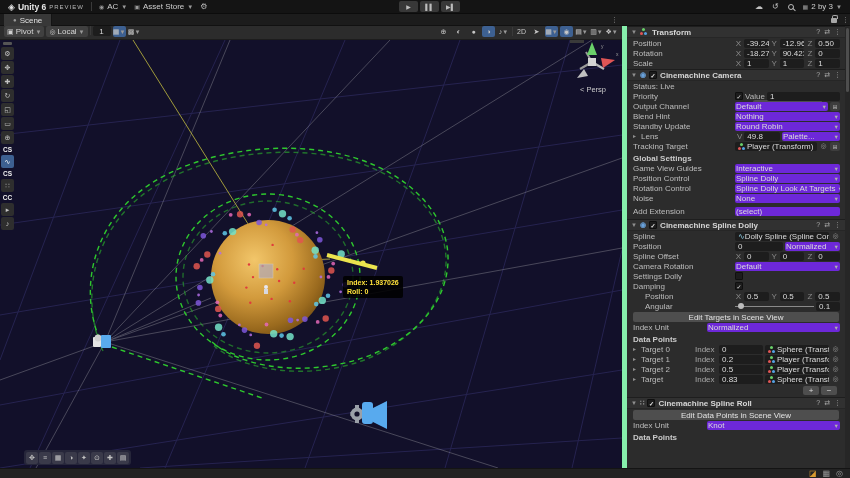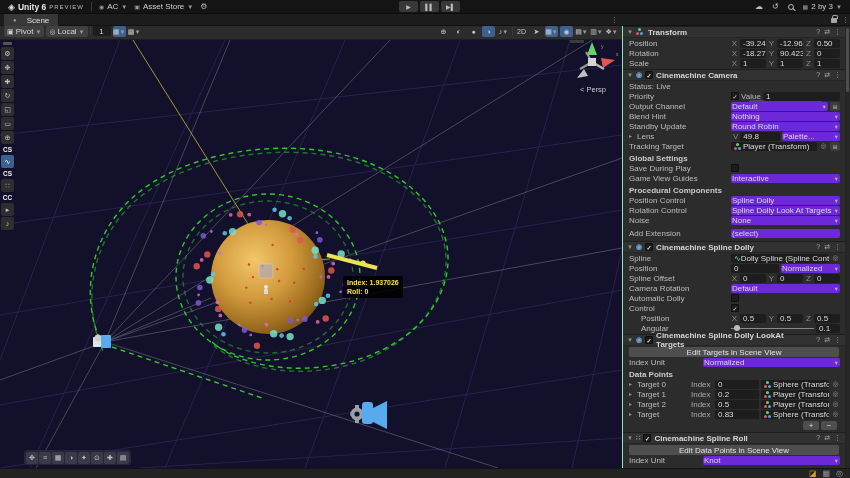--- a/index.html
+++ b/index.html
@@ -16,21 +16,21 @@
   .vsep{width:1px;height:9px;background:#3a3a3a}
   .car{font-size:6px;color:#9a9a9a}
   .play{position:absolute;left:399px;top:1px;display:flex;gap:2px}
   .pbtn{width:19px;height:11px;background:#383838;border-radius:2px;display:flex;align-items:center;justify-content:center;color:#bdbdbd;font-size:6px}
   .tr{margin-left:auto;display:flex;align-items:center;gap:9px;color:#c0c0c0}
   .sicon{width:6px;height:6px;border:1px solid #b8b8b8;border-radius:50%;position:relative;display:inline-block}
   .sicon::after{content:"";position:absolute;width:4px;height:1px;background:#b8b8b8;transform:rotate(45deg);right:-3px;bottom:-1px}
 
   
   .tabstrip{left:0;top:14px;width:850px;height:12px;background:#1c1c1c;display:flex;border-bottom:1px solid #111}
-  .tab{height:12px;background:#383838;display:flex;align-items:center;gap:10px;padding:0 9px;color:#e0e0e0;font-size:8px;border-right:1px solid #141414}
+  .tab{height:12px;background:#383838;display:flex;align-items:center;gap:3px;padding:0 9px;color:#e0e0e0;font-size:8px;border-right:1px solid #141414}
   .tabicon{font-size:6px;color:#9a9a9a}
   .kebab{color:#9a9a9a;font-size:7px}
 
   
   .stoolbar{left:0;top:26px;width:622px;height:14px;background:#2c2c2c;border-bottom:1px solid #1d1d1d;display:flex;align-items:flex-start;gap:2px;padding:0 4px}
   .tbtn{height:11px;background:#404040;border-radius:2px;display:flex;align-items:center;gap:2px;padding:0 3px;color:#d6d6d6}
   .tico{font-size:7px;color:#cfcfcf}
   .ticon-only{height:11px;min-width:13px;border-radius:2px;display:flex;align-items:center;justify-content:center;color:#c6c6c6;font-size:7px}
   .sel{background:#3d6091}
   .numfld{width:18px;height:10px;background:#1d1d1d;border-radius:2px;display:flex;align-items:center;justify-content:center;color:#d8d8d8}
@@ -41,21 +41,21 @@
   .persp{position:absolute;left:570px;top:45px;width:46px;text-align:center;color:#cbcbcb;font-size:7.5px}
   .tools{position:absolute;left:1px;top:2px;width:13px;display:flex;flex-direction:column;gap:1px;align-items:center}
   .thandle{width:9px;height:3px;background:#555;border-radius:1px;margin-bottom:1px}
   .tool{width:13px;height:13px;background:#2e2e2e;border-radius:2px;display:flex;align-items:center;justify-content:center;color:#c2c2c2;font-size:7px}
   .tool.sel{background:#3d6091;color:#fff}
   .tlab{color:#f0f0f0;font-weight:bold;font-size:6.5px;height:9px;display:flex;align-items:center}
   .botbar{position:absolute;left:24px;top:410px;height:15px;background:#26263a;border-radius:3px;display:flex;align-items:center;gap:1px;padding:0 2px}
   .botbar .tool{width:12px;height:12px;background:#3a3a4a}
 
   
-  .inspector{left:622px;top:26px;width:223px;height:442px;background:#2c2c2c;border-left:1px solid #86efac;font-size:8px;color:#c4c4c4;overflow:hidden}
+  .inspector{left:622px;top:26px;width:223px;height:442px;background:#2c2c2c;border-left:5px solid #86efac;font-size:8px;color:#c4c4c4;overflow:hidden}
   .hdr{height:12px;background:#313131;border-top:1px solid #1e1e1e;border-bottom:1px solid #262626;display:flex;align-items:center;gap:3px;padding:0 4px;font-weight:bold;color:#d6d6d6;font-size:8px}
   .hdr .sp{margin-left:auto;display:flex;gap:4px;color:#a8a8a8;font-weight:normal;font-size:7px}
   .fold{color:#8f8f8f;font-size:6px;width:6px;flex:none}
   .irow{display:flex;align-items:flex-start;height:9px;margin:1px 0;padding:0 5px 0 6px;gap:2px}
   .ilabel{width:100px;flex:none;color:#bdbdbd;white-space:nowrap;overflow:hidden}
   .ind{padding-left:12px}
   .axis{color:#8a8a8a;width:7px;flex:none;text-align:center}
   .fld{background:#1d1d1d;border-radius:2px;height:9px;display:flex;align-items:center;padding:0 3px;color:#dcdcdc;flex:1;min-width:0;white-space:nowrap;overflow:hidden}
   .dd{background:#6d28d9;border-radius:2px;height:9px;display:flex;align-items:center;padding:0 1px;color:#dadada;flex:1;min-width:0;white-space:nowrap;overflow:hidden}
   .dd .car{margin-left:auto;font-size:5.5px;color:#b0b0b0;padding-left:2px}
@@ -469,31 +469,26 @@
       <span class="ilabel">Tracking Target</span>
       <span class="fld">
           <span class="axicon"></span>
           <span>Player (Transform)</span>
         </span>
       <span class="picker">◎</span>
       <span class="mini">⊞</span>
     </div>
     <div class="sect">Global Settings</div>
     <div class="irow">
-      <span class="ilabel">Save During Play</span>
-      <span class="chk"></span>
-    </div>
-    <div class="irow">
       <span class="ilabel">Game View Guides</span>
       <span class="dd">
           <span>Interactive</span>
           <span class="car">▼</span>
         </span>
     </div>
-    <div class="sect">Procedural Components</div>
     <div class="irow">
       <span class="ilabel">Position Control</span>
       <span class="dd">
           <span>Spline Dolly</span>
           <span class="car">▼</span>
         </span>
     </div>
     <div class="irow">
       <span class="ilabel">Rotation Control</span>
       <span class="dd">
@@ -552,55 +547,44 @@
         <span class="fld">0</span>
     </div>
     <div class="irow">
       <span class="ilabel">Camera Rotation</span>
       <span class="dd">
           <span>Default</span>
           <span class="car">▼</span>
         </span>
     </div>
     <div class="irow">
-      <span class="ilabel">Automatic Dolly</span>
+      <span class="ilabel">Settings Dolly</span>
       <span class="chk"></span>
     </div>
     <div class="irow">
-      <span class="ilabel">Control</span>
+      <span class="ilabel">Damping</span>
       <span class="chk">✓</span>
     </div>
     <div class="irow">
       <span class="ilabel ind">Position</span>
       <span class="axis">X</span>
         <span class="fld">0.5</span>
       <span class="axis">Y</span>
         <span class="fld">0.5</span>
       <span class="axis">Z</span>
         <span class="fld">0.5</span>
     </div>
     <div class="irow">
       <span class="ilabel ind">Angular</span>
       <span class="slider">
           <span class="thumb"></span>
         </span>
       <span class="fld" style="flex:0 0 24px">0.1</span>
     </div>
 
-    <div class="hdr">
-      <span class="fold">▼</span>
-      <span style="color:#6aa3dd;font-size:7px">◉</span>
-      <span class="chk">✓</span>
-      <span>Cinemachine Spline Dolly LookAt Targets</span>
-      <span class="sp">
-          <span>?</span>
-          <span>⇄</span>
-          <span>⋮</span>
-        </span>
-    </div>
     <div class="wbtn">Edit Targets in Scene View</div>
     <div class="irow">
       <span class="ilabel" style="width:72px">Index Unit</span>
       <span class="dd">
           <span>Normalized</span>
           <span class="car">▼</span>
         </span>
     </div>
     <div class="sect">Data Points</div>
     <div class="irow">

